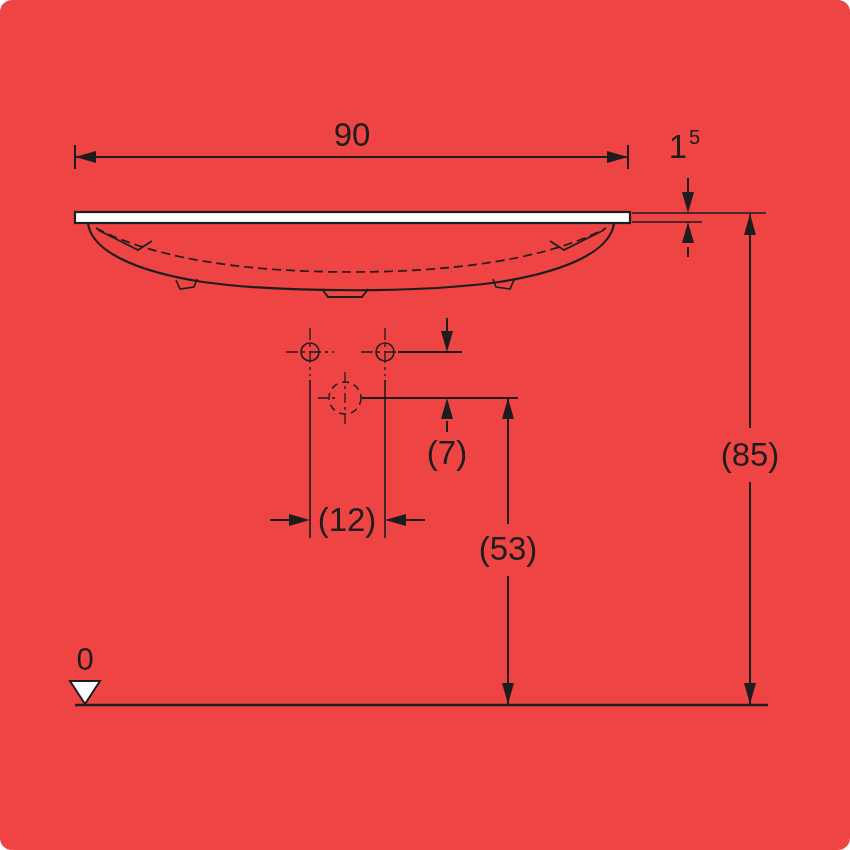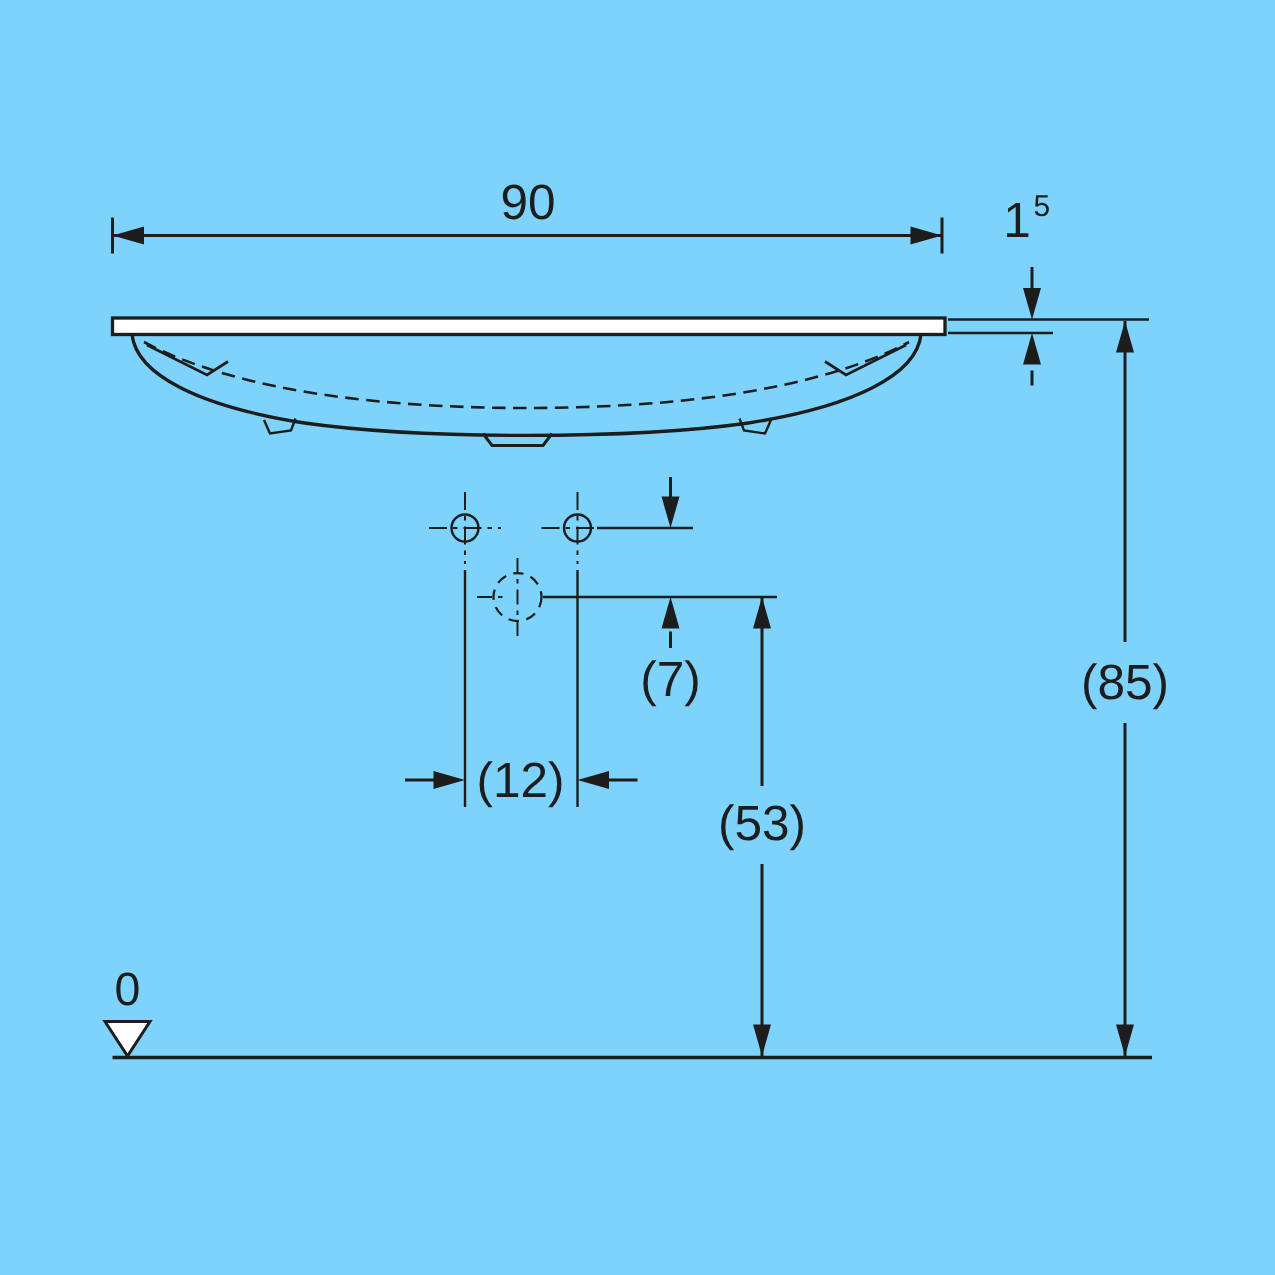--- a/index.html
+++ b/index.html
@@ -1,17 +1,17 @@
 <!DOCTYPE html>
 <html><head>
 <meta charset="utf-8">
 <style>
   html,body{margin:0;padding:0;background:#ffffff;}
   body{width:850px;height:850px;font-family:"Liberation Sans", sans-serif;}
-  .canvas{width:850px;height:850px;position:relative;background:#7dd3fc;}
+  .canvas{width:850px;height:850px;position:relative;background:#ef4444;border-radius:12px;}
   svg{display:block;}
   svg text{font-family:"Liberation Sans","DejaVu Sans",sans-serif;fill:#1d1d1d;}
   .dim-label{font-size:33px;}
   .dim-label-sup{font-size:20px;}
   .datum-label{font-size:31px;}
   .stroke{stroke:#1d1d1d;fill:none;}
   .fillblk{fill:#1d1d1d;stroke:none;}
 </style>
 </head>
 <body>

